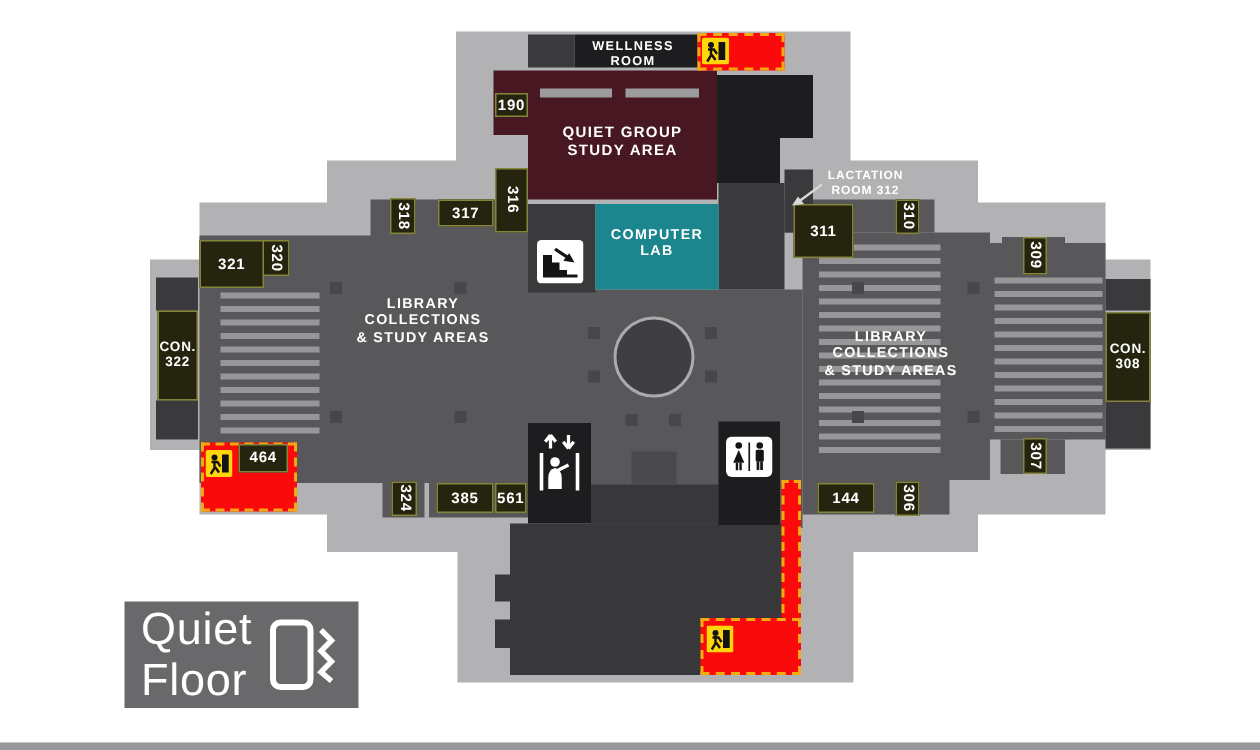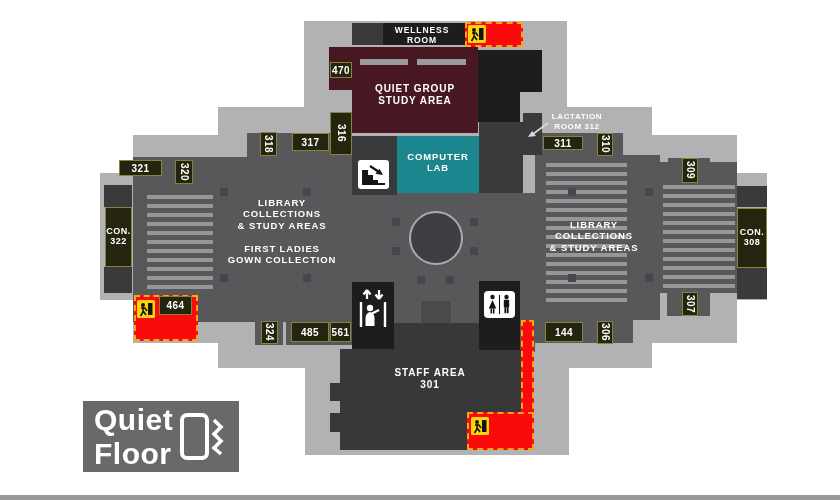--- a/index.html
+++ b/index.html
@@ -19,21 +19,21 @@
   .pillar{position:absolute;width:8px;height:8px;background:#47474b;}
   .circle{border-radius:50%;background:#3f3f43;border:2px solid #ababad;box-sizing:border-box;}
   .lbl{background:#24240f;border:1px solid #84843c;color:#fff;font-weight:bold;font-size:10px;
        display:flex;align-items:center;justify-content:center;letter-spacing:.5px;box-sizing:border-box;}
   .vert{writing-mode:vertical-rl;}
   .con{font-size:9px;line-height:1.1;white-space:pre-line;text-align:center;}
   .red{background:#fa0a0a;border:2px dashed #f4a912;box-sizing:border-box;}
   .txt{position:absolute;color:#fff;font-weight:bold;text-align:center;white-space:pre-line;
        letter-spacing:.9px;line-height:1.2;text-transform:uppercase;}
   .legend{background:#69696c;}
-  .legendtxt{color:#fff;font-weight:bold;font-size:30px;line-height:34px;white-space:pre-line;
+  .legendtxt{color:#fff;font-weight:normal;font-size:30px;line-height:34px;white-space:pre-line;
        letter-spacing:.5px;}
   .baseline{background:#98989b;}
 </style>
 </head>
 <body>
 
 <div id="stage">
 
   <div class="abs lg" style="left:304px;top:21px;width:263px;height:114px"></div>
   <div class="abs lg" style="left:218px;top:107px;width:434px;height:66px"></div>
@@ -139,59 +139,55 @@
   <div class="abs bar" style="left:360px;top:59px;width:48px;height:6px"></div>
   <div class="abs bar" style="left:417px;top:59px;width:49px;height:6px"></div>
 
   <div class="abs teal" style="left:397px;top:136px;width:82px;height:57px"></div>
 
   <div class="abs red" style="left:465px;top:22px;width:58px;height:25px"></div>
   <div class="abs red" style="left:134px;top:295px;width:64px;height:46px"></div>
   <div class="abs red" style="left:521px;top:320px;width:13px;height:99px;border-bottom:none"></div>
   <div class="abs red" style="left:467px;top:412px;width:67px;height:38px"></div>
 
-  <div class="abs lbl" style="left:330px;top:62px;width:22px;height:16px">470</div>
+  <div class="abs lbl" style="left:330px;top:62px;width:22px;height:16px">190</div>
   <div class="abs lbl vert" style="left:330px;top:112px;width:22px;height:43px">316</div>
   <div class="abs lbl" style="left:292px;top:133px;width:37px;height:18px">317</div>
   <div class="abs lbl vert" style="left:260px;top:132px;width:17px;height:24px">318</div>
   <div class="abs lbl vert" style="left:175px;top:160px;width:18px;height:24px">320</div>
-  <div class="abs lbl" style="left:119px;top:160px;width:43px;height:16px">321</div>
+  <div class="abs lbl" style="left:133px;top:160px;width:43px;height:32px">321</div>
   <div class="abs lbl con" style="left:105px;top:207px;width:27px;height:60px">CON.
 322</div>
   <div class="abs lbl" style="left:159px;top:296px;width:33px;height:19px">464</div>
   <div class="abs lbl vert" style="left:261px;top:321px;width:17px;height:23px">324</div>
-  <div class="abs lbl" style="left:291px;top:322px;width:38px;height:20px">485</div>
+  <div class="abs lbl" style="left:291px;top:322px;width:38px;height:20px">385</div>
   <div class="abs lbl" style="left:330px;top:322px;width:21px;height:20px">561</div>
   <div class="abs lbl" style="left:545px;top:322px;width:38px;height:20px">144</div>
   <div class="abs lbl vert" style="left:597px;top:321px;width:16px;height:23px">306</div>
   <div class="abs lbl vert" style="left:682px;top:292px;width:16px;height:24px">307</div>
   <div class="abs lbl con" style="left:737px;top:208px;width:30px;height:60px">CON.
 308</div>
   <div class="abs lbl vert" style="left:682px;top:158px;width:16px;height:25px">309</div>
   <div class="abs lbl vert" style="left:597px;top:133px;width:16px;height:23px">310</div>
-  <div class="abs lbl" style="left:543px;top:136px;width:40px;height:14px">311</div>
+  <div class="abs lbl" style="left:529px;top:136px;width:40px;height:36px">311</div>
 
   <div class="txt" style="left:383px;top:25px;width:78px;font-size:8.5px">WELLNESS
 ROOM</div>
   <div class="txt" style="left:352px;top:83px;width:126px;font-size:10px">QUIET GROUP
 STUDY AREA</div>
   <div class="txt" style="left:397px;top:151px;width:82px;font-size:9.5px">COMPUTER
 LAB</div>
   <div class="txt" style="left:543px;top:112px;width:68px;font-size:8px;letter-spacing:.6px">LACTATION
 ROOM 312</div>
   <div class="txt" style="left:207px;top:197px;width:150px;font-size:9.5px">LIBRARY
 COLLECTIONS
 &amp; STUDY AREAS</div>
-  <div class="txt" style="left:197px;top:243px;width:170px;font-size:9.5px">FIRST LADIES
-GOWN COLLECTION</div>
   <div class="txt" style="left:519px;top:219px;width:150px;font-size:9.5px">LIBRARY
 COLLECTIONS
 &amp; STUDY AREAS</div>
-  <div class="txt" style="left:355px;top:367px;width:150px;font-size:10px">STAFF AREA
-301</div>
 
   <svg class="abs" style="left:524px;top:121px" width="26" height="18" viewBox="0 0 26 18">
     <path d="M24,2 L9,13" stroke="#d8d8d8" stroke-width="1.6" fill="none"></path>
     <path d="M4,16 l8,-1 -4,-5 z" fill="#d8d8d8"></path>
   </svg>
 
   <svg class="abs" style="left:358px;top:160px" width="31" height="29" viewBox="0 0 31 29">
     <rect x="0" y="0" width="31" height="29" rx="3" fill="#ffffff"></rect>
     <path d="M4,25 v-15 h6 v5 h5 v5 h5 v3 h7 v2 z" fill="#141414"></path>
     <path d="M12,6 L21,12" stroke="#141414" stroke-width="2.2"></path>

